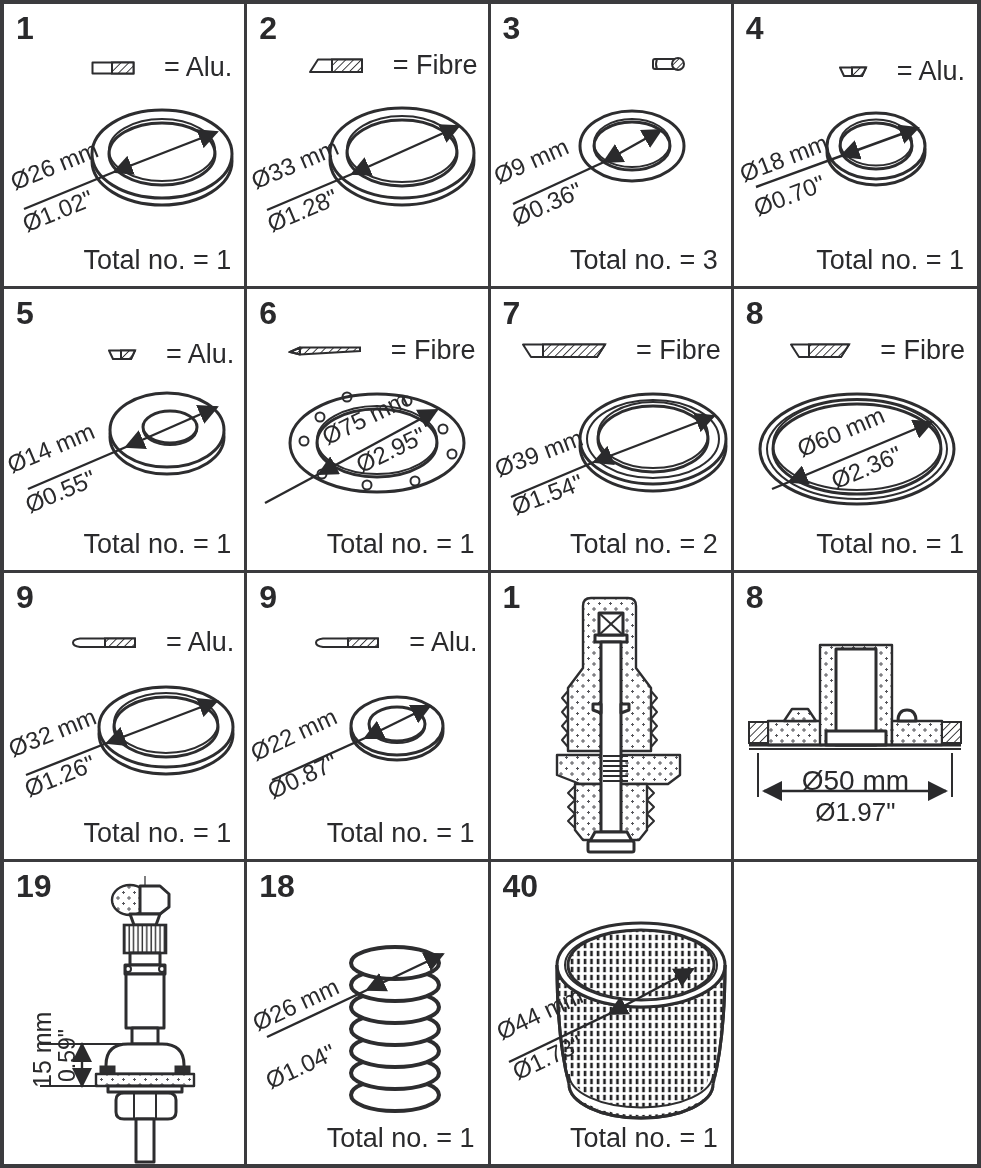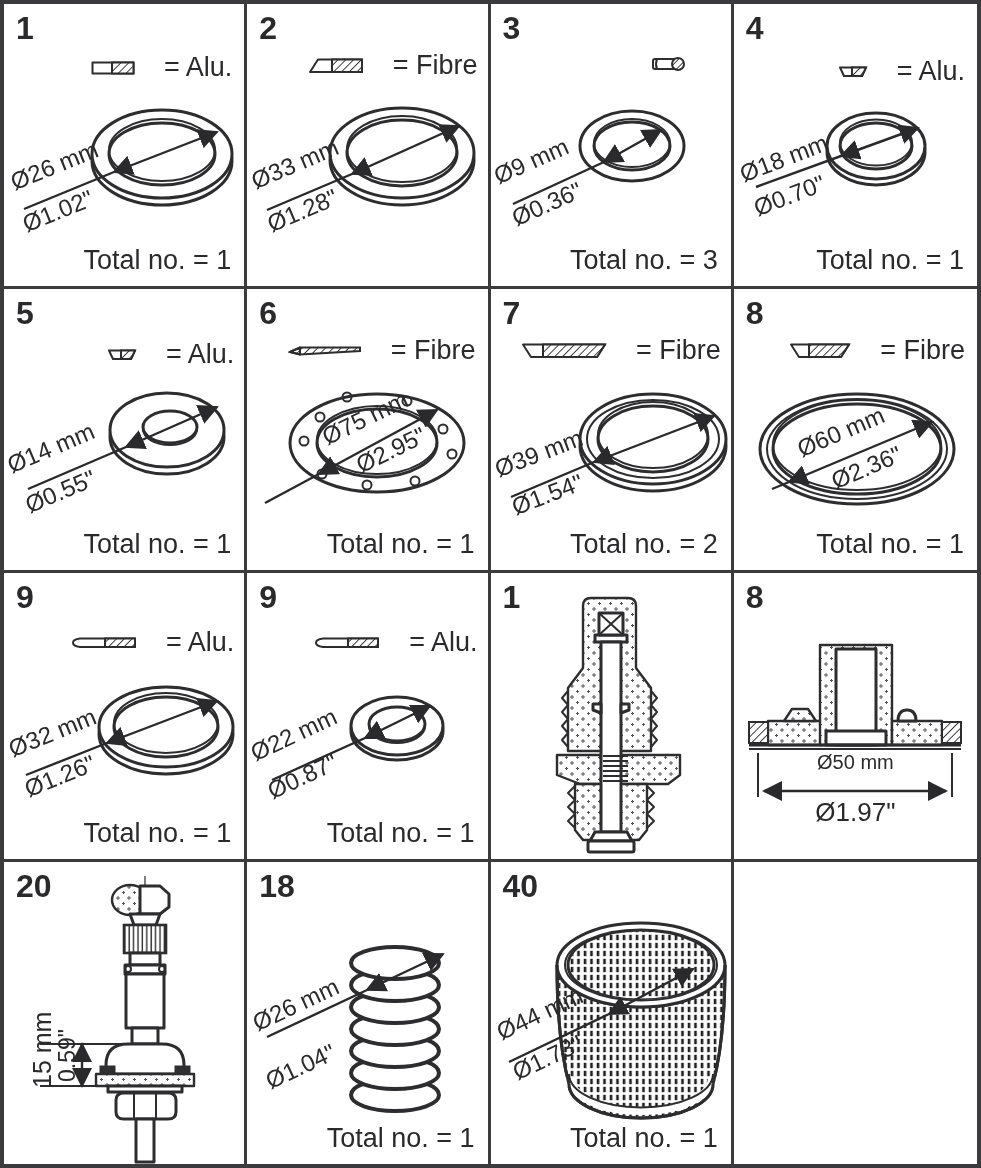--- a/index.html
+++ b/index.html
@@ -331,21 +331,21 @@
       <path class="kw" d="M164,148 Q164,137 173,137 Q182,137 182,148 Z"></path>
       <rect class="kh" x="15" y="149" width="19" height="21"></rect>
       <rect class="kh" x="208" y="149" width="19" height="21"></rect>
       <line class="k" x1="15" y1="172" x2="227" y2="172"></line>
       <line class="kt" x1="15" y1="176" x2="227" y2="176"></line>
       <line class="kt" x1="24" y1="180" x2="24" y2="224"></line>
       <line class="kt" x1="218" y1="180" x2="218" y2="224"></line>
       <line class="dim" x1="30" y1="218" x2="212" y2="218" marker-start="url(#arw)" marker-end="url(#arw)"></line>
     </svg>
     <span class="num">8</span>
-    <span class="clab" style="top:178px;font-size:20px">Ø50 mm</span>
+    <span class="clab" style="top:192px;font-size:28px">Ø50 mm</span>
     <span class="clab" style="top:224px;font-size:26px">Ø1.97"</span>
   </div>
 
   <div class="cell lr">
     <svg class="draw">
       <line class="cl" x1="141" y1="14" x2="141" y2="300"></line>
       <ellipse class="ks" cx="126" cy="38" rx="18" ry="15"></ellipse>
       <path class="kw" d="M136,24 H156 L165,32 V45 L156,52 H136 Z"></path>
       <line class="kt" x1="136" y1="24" x2="136" y2="52"></line>
       <polygon class="kw" points="126,52 156,52 152,63 130,63"></polygon>
@@ -362,21 +362,21 @@
       <rect class="ks" x="92" y="212" width="98" height="12"></rect>
       <rect class="kw" x="104" y="224" width="74" height="6"></rect>
       <path class="kw" d="M112,238 Q112,231 120,231 H164 Q172,231 172,238 V250 Q172,257 164,257 H120 Q112,257 112,250 Z"></path>
       <line class="kt" x1="130" y1="231" x2="130" y2="257"></line>
       <line class="kt" x1="152" y1="231" x2="152" y2="257"></line>
       <rect class="kw" x="132" y="257" width="18" height="43"></rect>
       <line class="kt" x1="36" y1="182" x2="120" y2="182"></line>
       <line class="kt" x1="36" y1="224" x2="104" y2="224"></line>
       <line class="dim" x1="78" y1="182" x2="78" y2="224" marker-start="url(#arw)" marker-end="url(#arw)"></line>
     </svg>
-    <span class="num">20</span>
+    <span class="num">19</span>
     <span class="vlab" style="left:24px;top:226px">15 mm</span>
     <span class="vlab" style="left:50px;top:220px;font-size:23px">0.59"</span>
   </div>
 
   <div class="cell lr">
     <svg class="draw">
       <ellipse class="ksp" cx="148" cy="233" rx="44" ry="16"></ellipse>
       <ellipse class="ksp" cx="148" cy="211" rx="44" ry="16"></ellipse>
       <ellipse class="ksp" cx="148" cy="189" rx="44" ry="16"></ellipse>
       <ellipse class="ksp" cx="148" cy="167" rx="44" ry="16"></ellipse>

